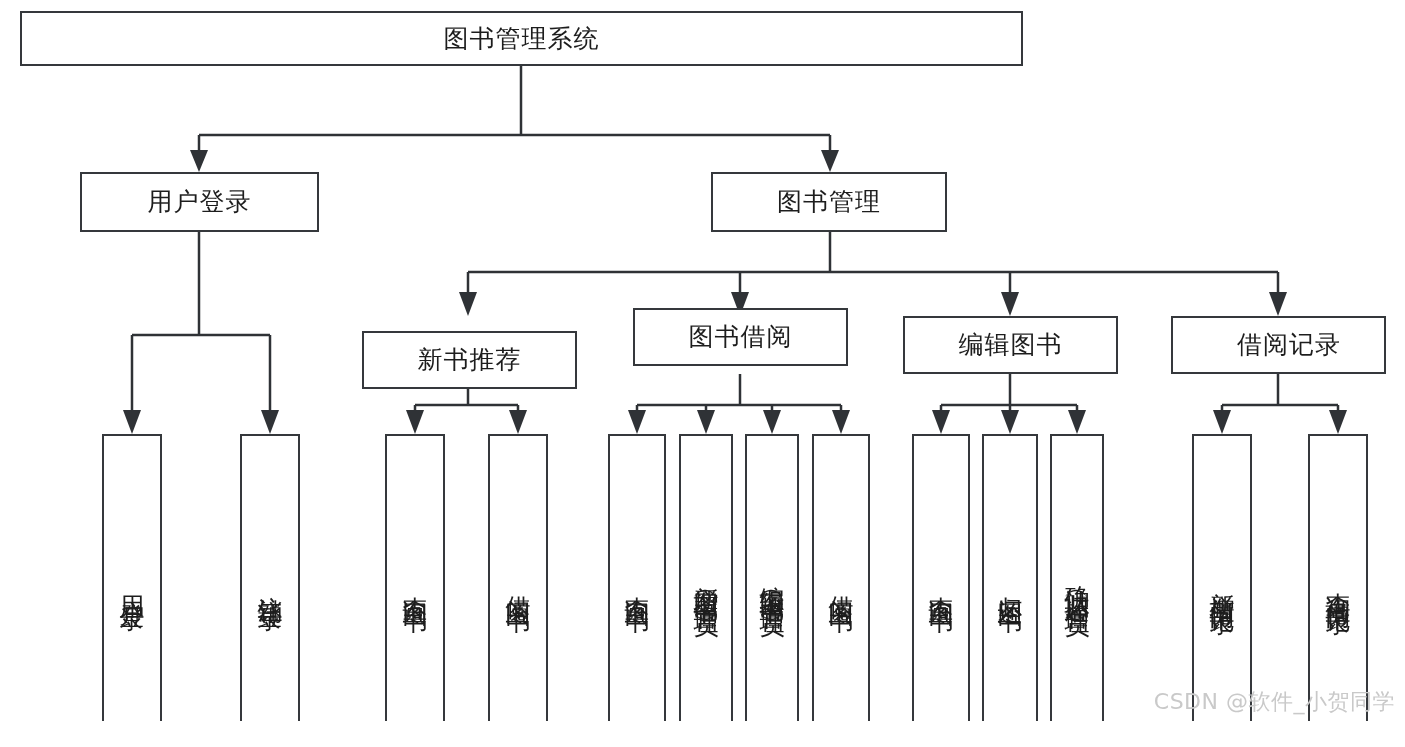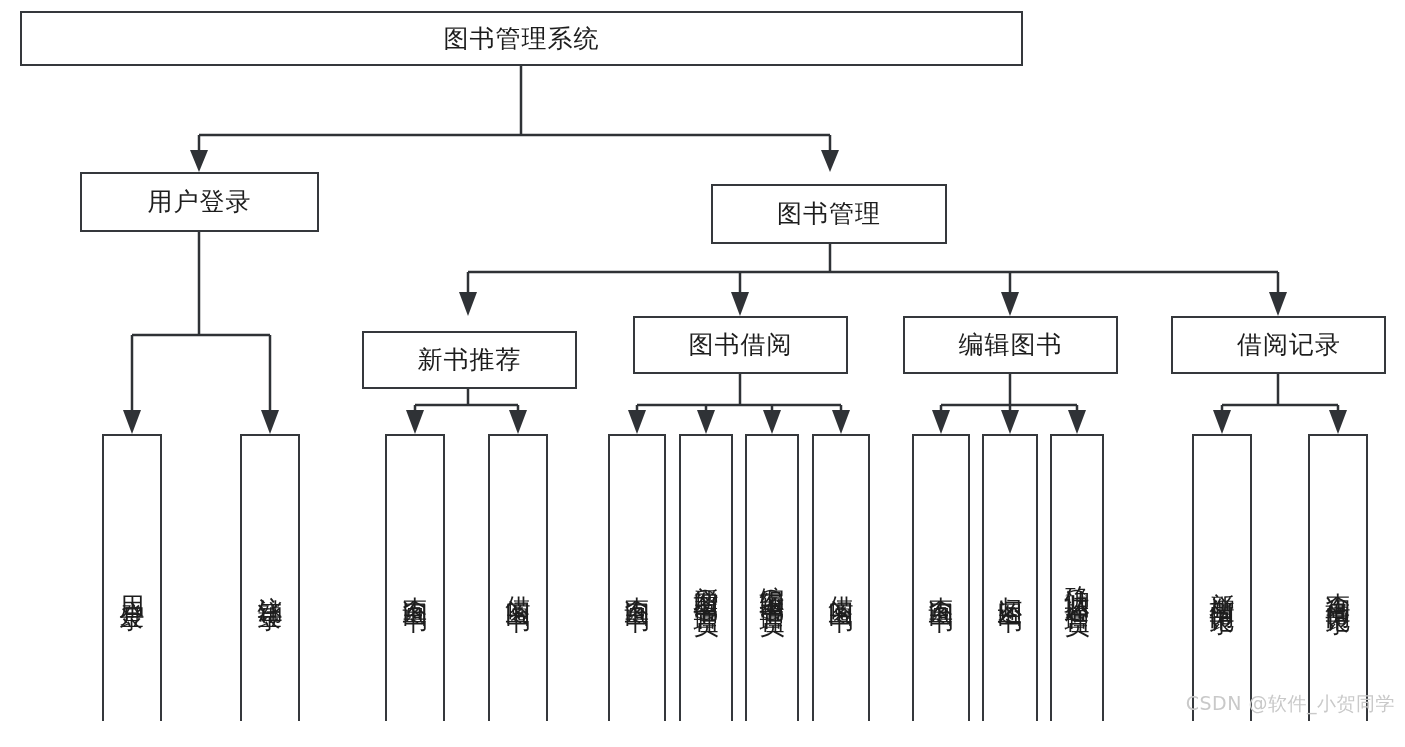--- a/index.html
+++ b/index.html
@@ -64,21 +64,21 @@
     fill:none;
   }
   #wires polygon{
     fill:#2f3236;
   }
   
   #watermark{
     position:absolute;
     right:10px;
     bottom:4px;
-    font-size:19px;
+    font-size:22px;
     color:#c9c9c9;
     letter-spacing:0.5px;
     white-space:nowrap;
     font-family:"DejaVu Sans","Liberation Sans",sans-serif;
   }
 </style>
 </head>
 <body>
 
 <div id="canvas">
@@ -145,28 +145,28 @@
     <polygon points="1329,410 1347,410 1338,434"></polygon>
   </svg>
 
   <div class="node horiz" style="left:20px; top:11px; width:1003px; height:55px;">
     <span class="label">图书管理系统</span>
   </div>
 
   <div class="node horiz" style="left:80px; top:172px; width:239px; height:60px;">
     <span class="label">用户登录</span>
   </div>
-  <div class="node horiz" style="left:711px; top:184px; width:236px; height:60px;">
+  <div class="node horiz" style="left:711px; top:172px; width:236px; height:60px;">
     <span class="label">图书管理</span>
   </div>
 
   <div class="node horiz" style="left:362px; top:331px; width:215px; height:58px;">
     <span class="label">新书推荐</span>
   </div>
-  <div class="node horiz" style="left:633px; top:316px; width:215px; height:58px;">
+  <div class="node horiz" style="left:633px; top:308px; width:215px; height:58px;">
     <span class="label">图书借阅</span>
   </div>
   <div class="node horiz" style="left:903px; top:316px; width:215px; height:58px;">
     <span class="label">编辑图书</span>
   </div>
   <div class="node horiz" style="left:1171px; top:316px; width:215px; height:58px;padding-left:21px;">
     <span class="label">借阅记录</span>
   </div>
 
   <div class="node vert" style="left:102px; top:434px; width:60px; height:300px;">

